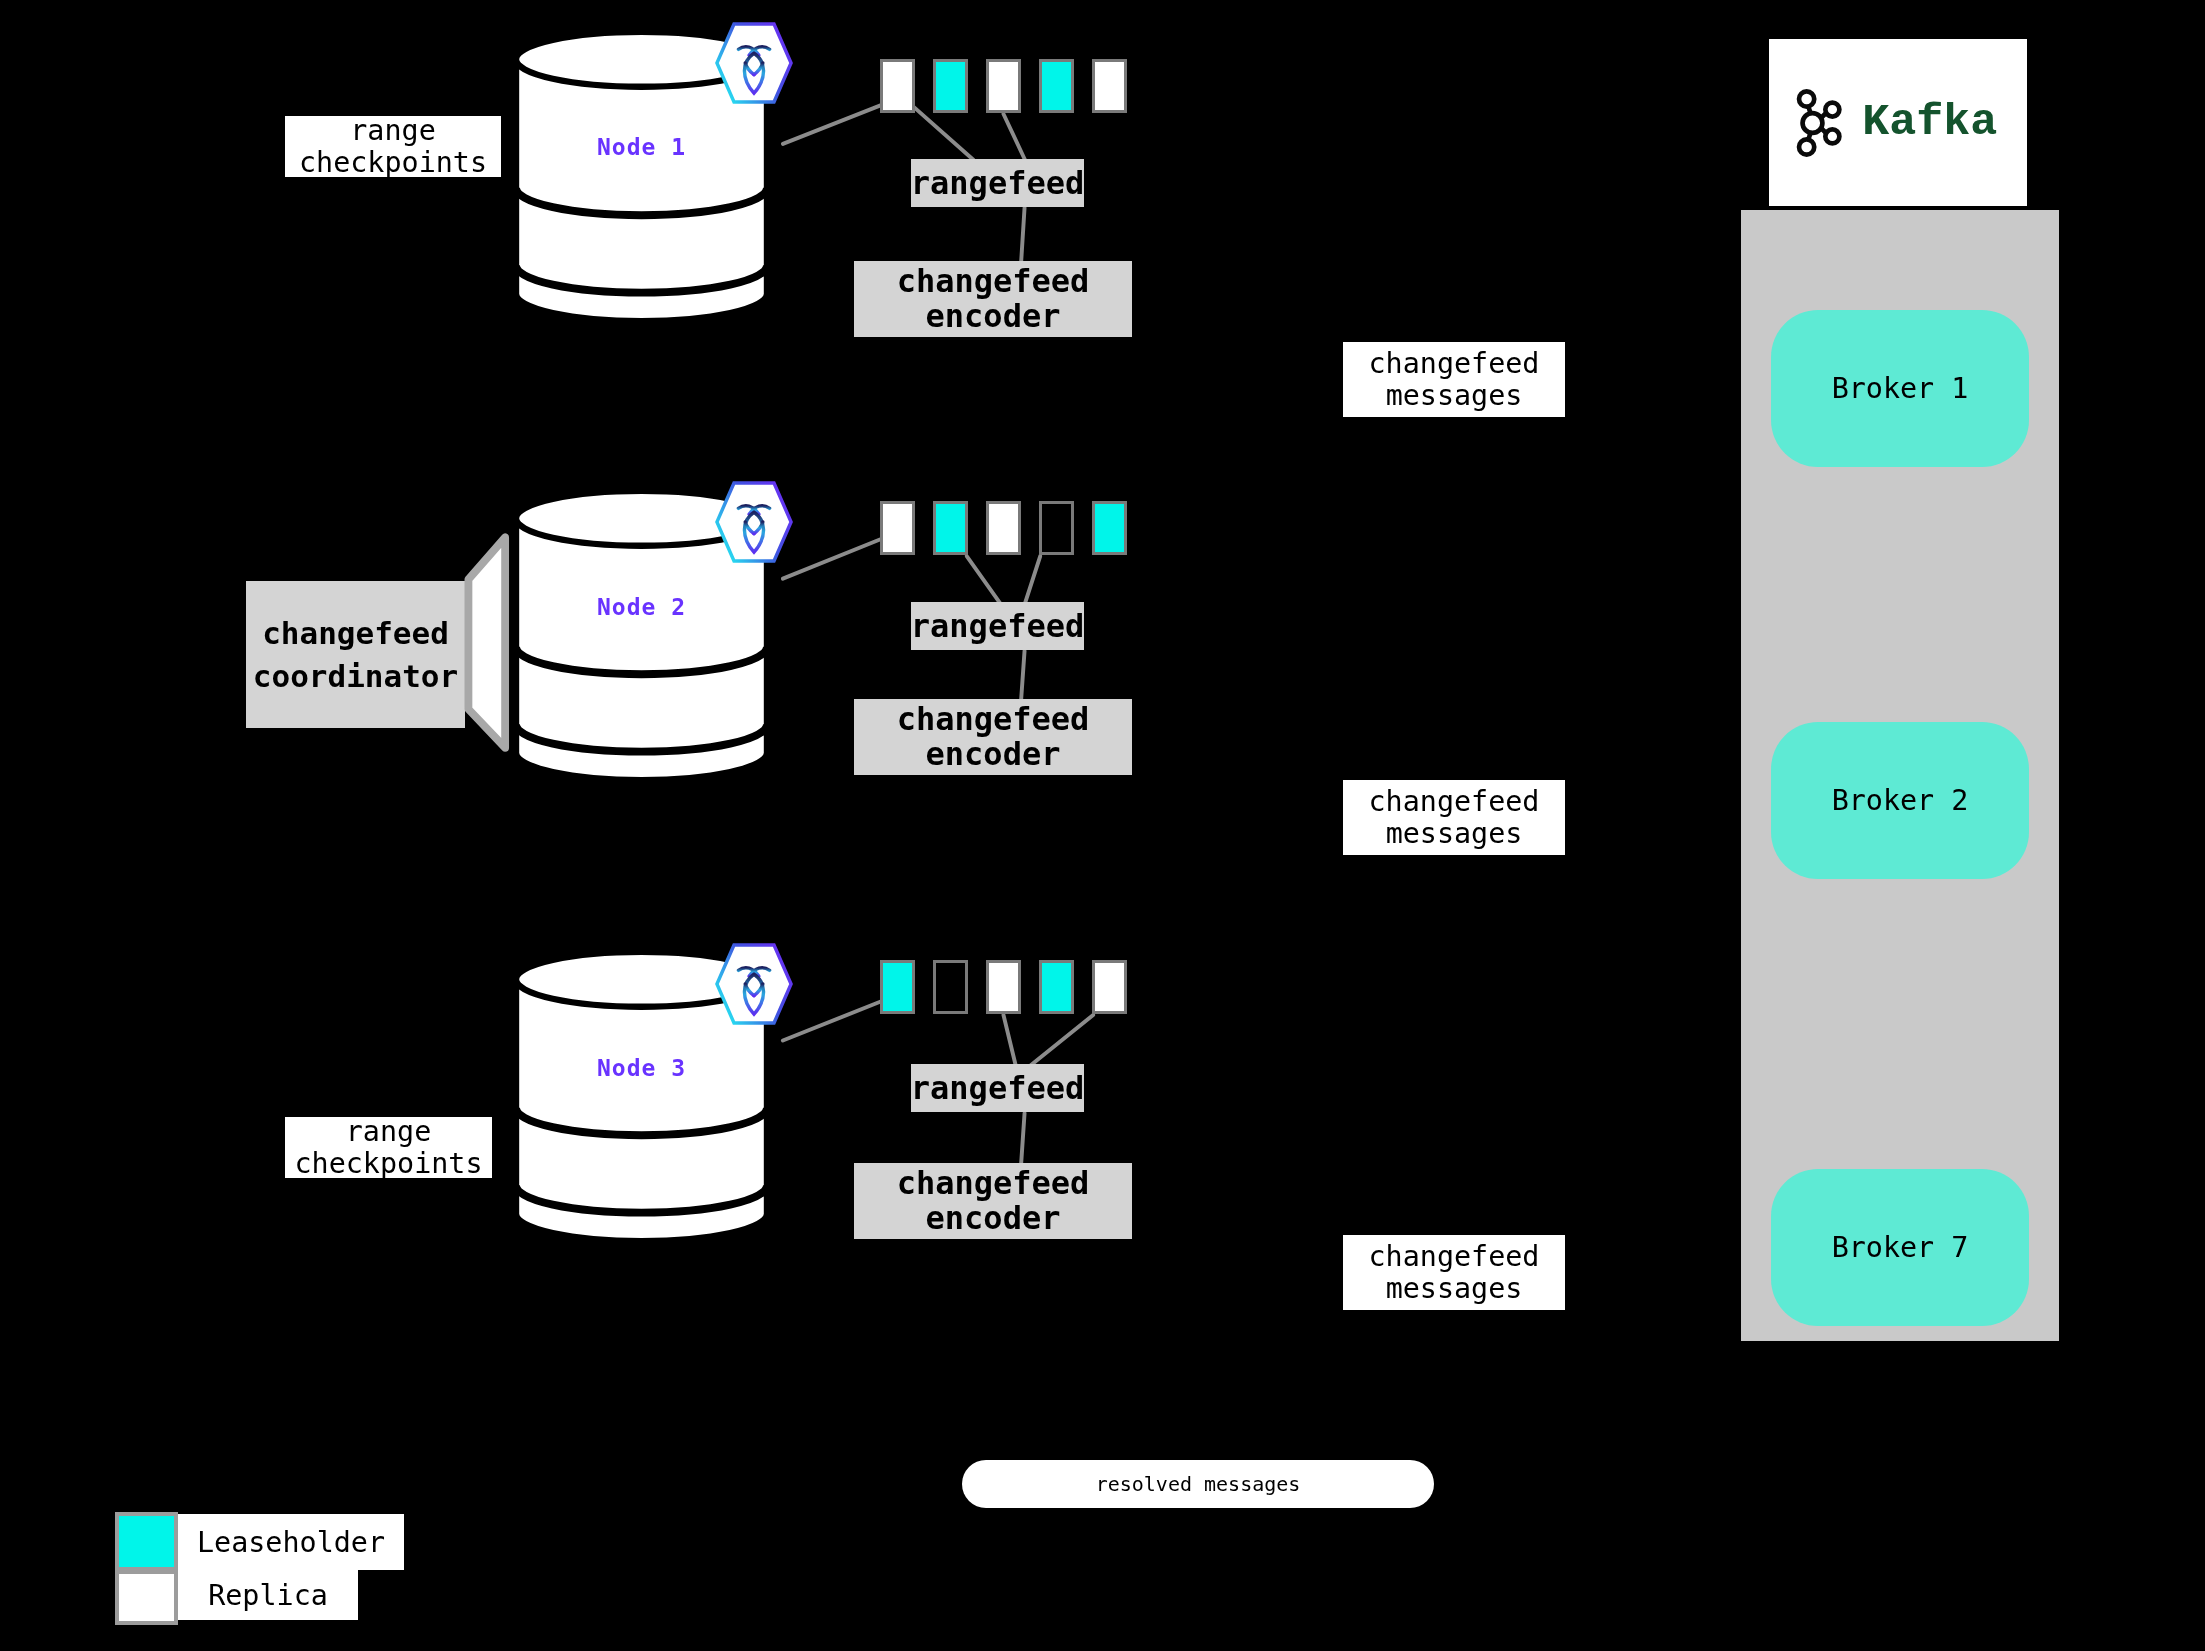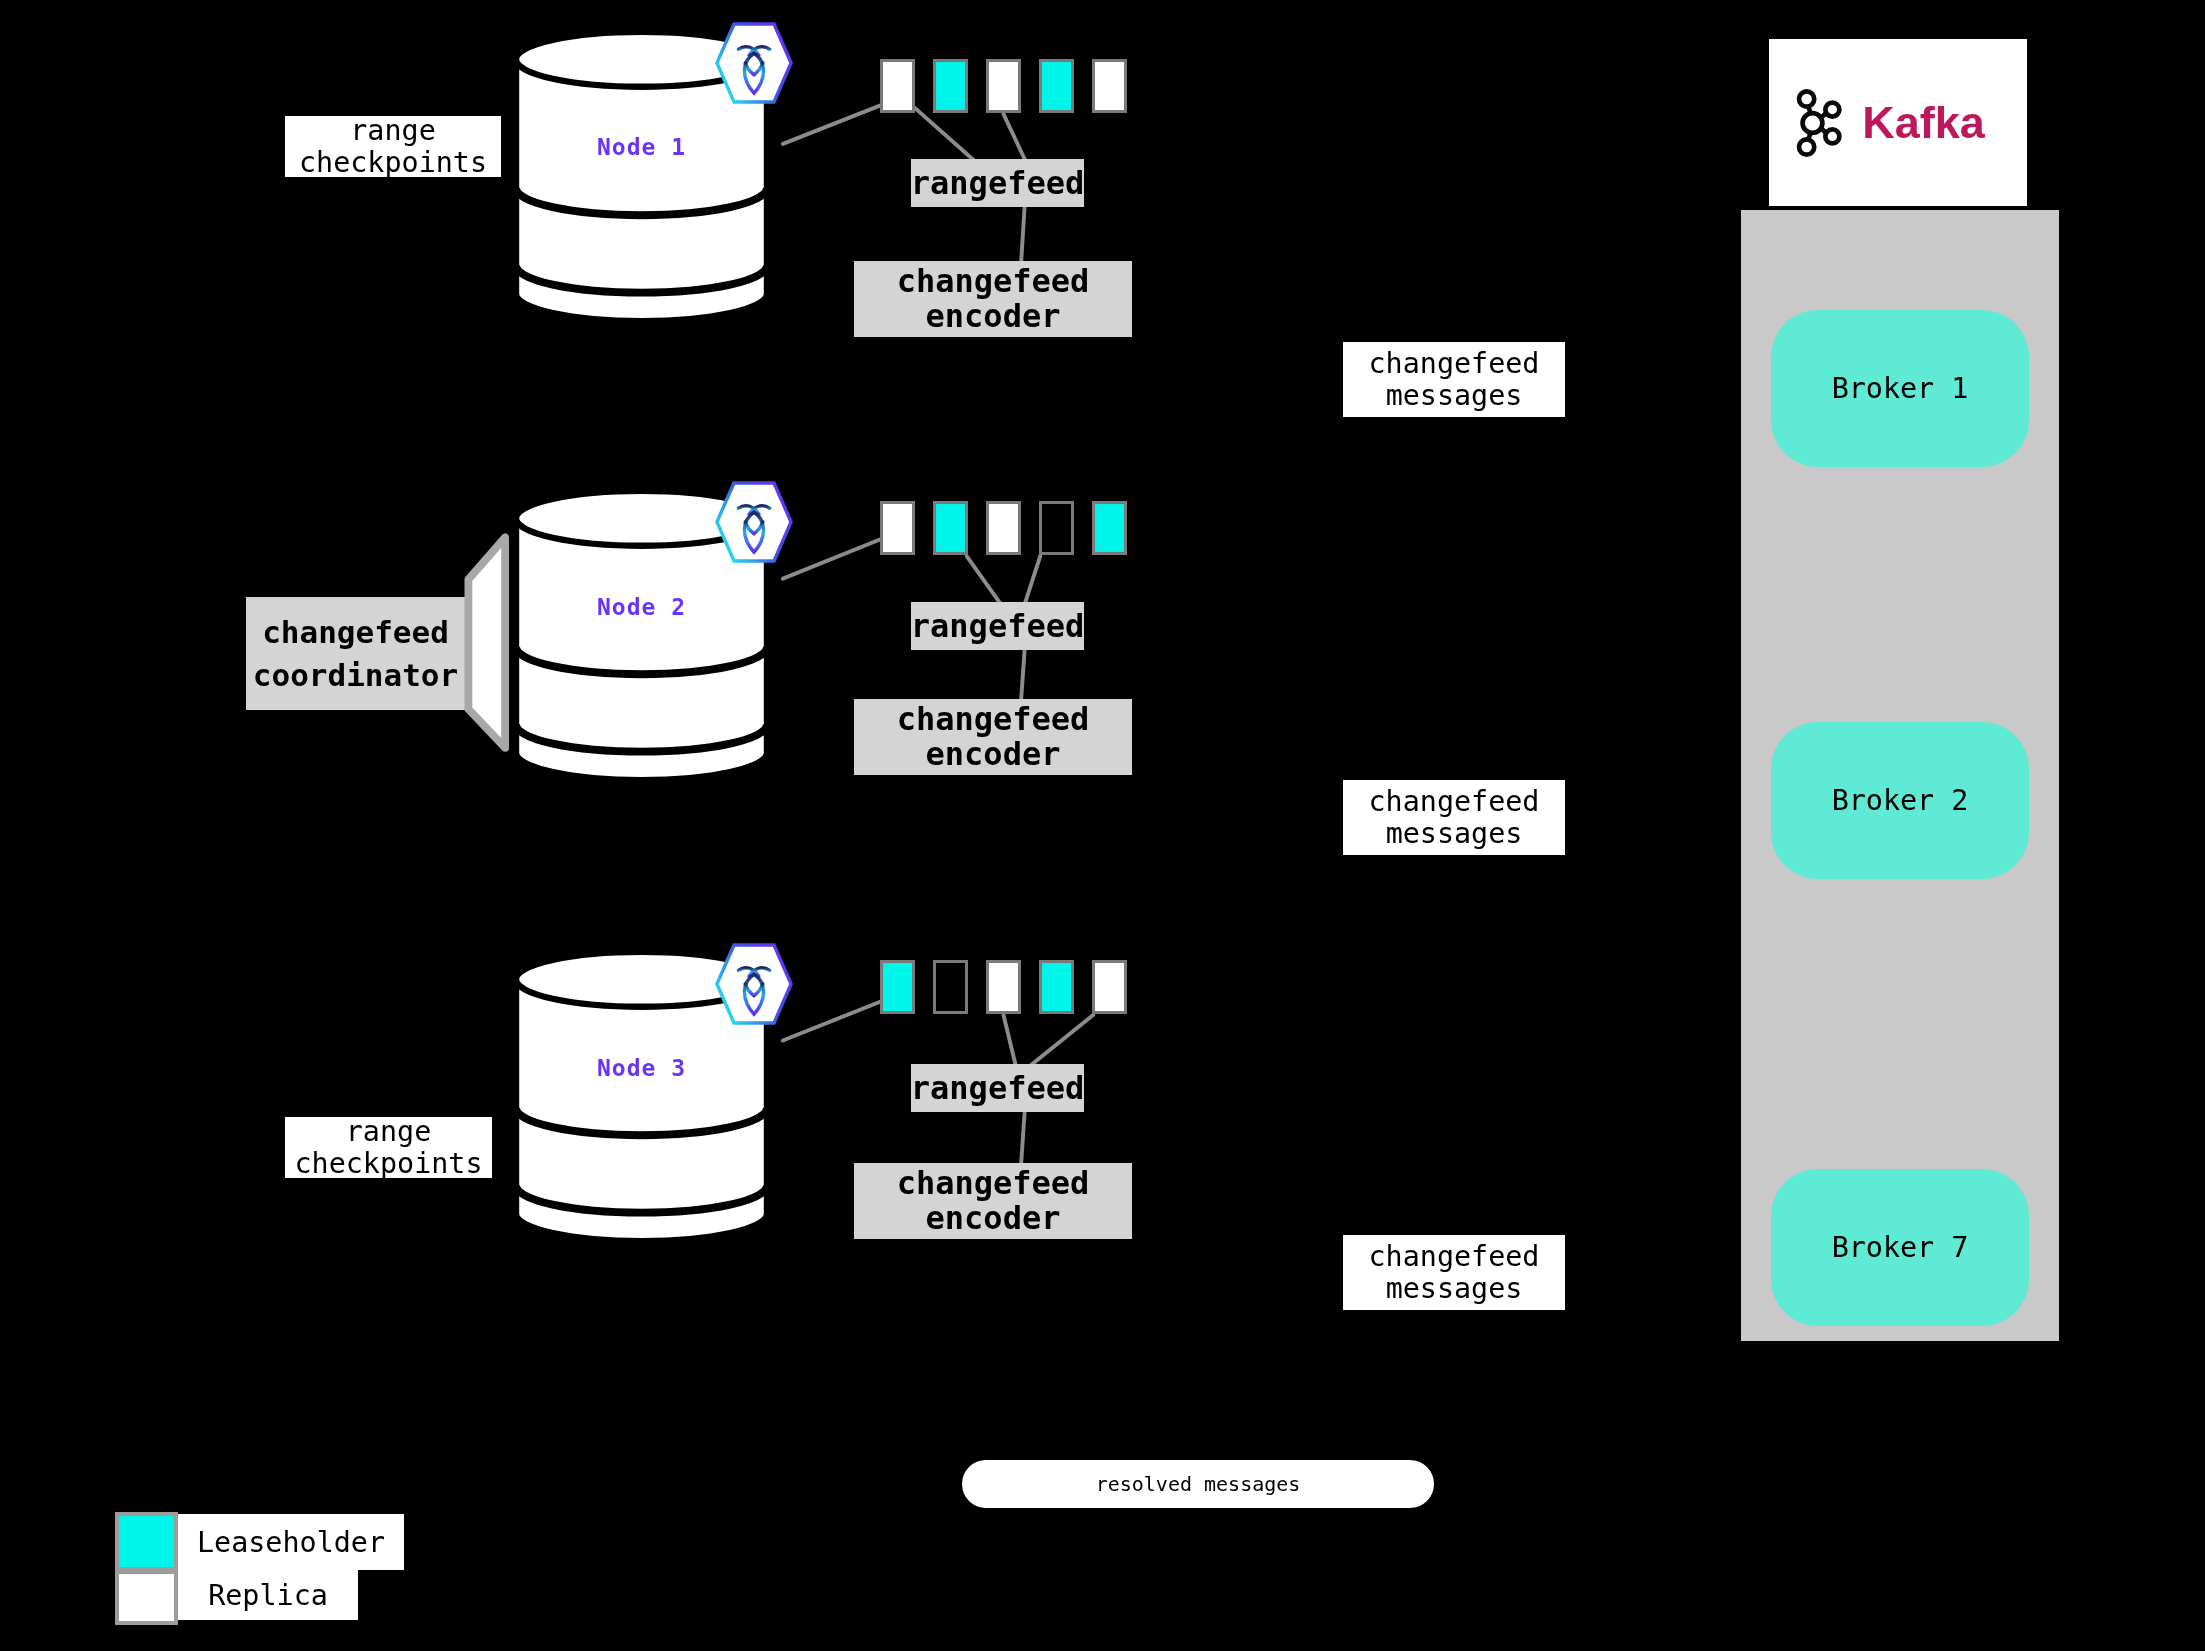--- a/index.html
+++ b/index.html
@@ -31,21 +31,21 @@
   .graybox{background:var(--box_gray,#d4d4d4);display:flex;flex-direction:column;
       align-items:center;justify-content:center;text-align:center;font-size:32px;line-height:35px;font-weight:bold;}
   .whitebox{background:#fff;display:flex;flex-direction:column;align-items:center;
       justify-content:center;text-align:center;font-size:28.4px;line-height:32px;}
 
   .coordinator{font-weight:bold;font-size:31px;line-height:43px;}
 
   
   .kafka-box{left:1769px;top:39px;width:258px;height:167px;background:#fff;
       display:flex;align-items:center;justify-content:flex-start;gap:13.7px;padding-left:20.6px;box-sizing:border-box;}
-  .kafka-word{font-family:Liberation Sans, sans-serif;font-weight:bold;font-size:45px;color:#be185d;}
+  .kafka-word{font-family:Liberation Mono, monospace;font-weight:bold;font-size:45px;color:#14532d;}
   .cluster{left:1741px;top:210px;width:318px;height:1131px;background:var(--container_gray,#c9c9c9);}
   .broker{left:1771px;width:258px;height:157px;background:#5eead4;border-radius:47px;
       display:flex;align-items:center;justify-content:center;font-size:28.4px;}
 
   
   .pill{left:962px;top:1460px;width:472px;height:48px;background:#fff;border-radius:29px;
       display:flex;align-items:center;justify-content:center;font-size:20px;}
 
   
   .swatch{left:115px;width:63px;box-sizing:border-box;border:4.4px solid var(--swatch_border,#9c9c9c);}
@@ -89,21 +89,21 @@
       <line x1="2090" y1="2270" x2="2083" y2="2374"></line>
     </g>
     <g fill="#000000">
       <polygon points="4165,768 4245,728 4245,808"></polygon>
       <polygon points="4165,2544 4245,2504 4245,2584"></polygon>
     </g>
   </svg>
 
   <div class="abs whitebox" style="left:285px;top:116px;width:216px;height:61px">range checkpoints</div>
 
-  <div class="abs graybox coordinator" style="left:246px;top:597px;width:219px;height:113px">changefeed coordinator</div>
+  <div class="abs graybox coordinator" style="left:246px;top:581px;width:219px;height:147px">changefeed coordinator</div>
 
   <svg class="abs" style="left:461px;top:529px" width="54" height="230" viewBox="0 0 110 470">
     <polygon points="15,103 90,17 90,447 15,368" fill="#ffffff" stroke="#a8a8a8" stroke-width="16" stroke-linejoin="round"></polygon>
   </svg>
 
   <div class="abs whitebox" style="left:285px;top:1117px;width:207px;height:61px">range checkpoints</div>
 
   <div class="abs" style="left:510px;top:25.5px">
     <svg class="cyl" viewBox="0 0 536 612">
       <path d="M12,68 L12,546 A256,56 0 0 0 524,546 L524,68" fill="#ffffff" stroke="#000" stroke-width="13"></path>

